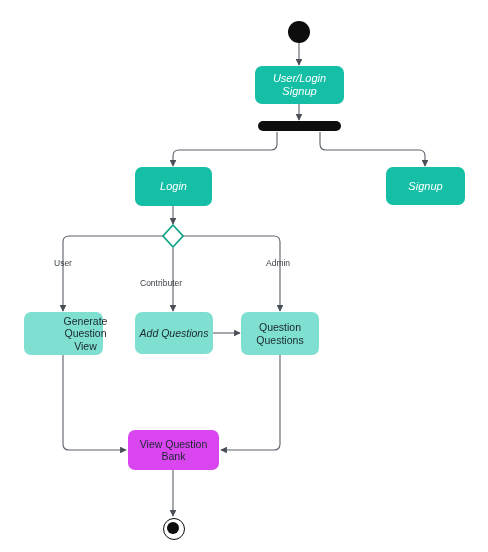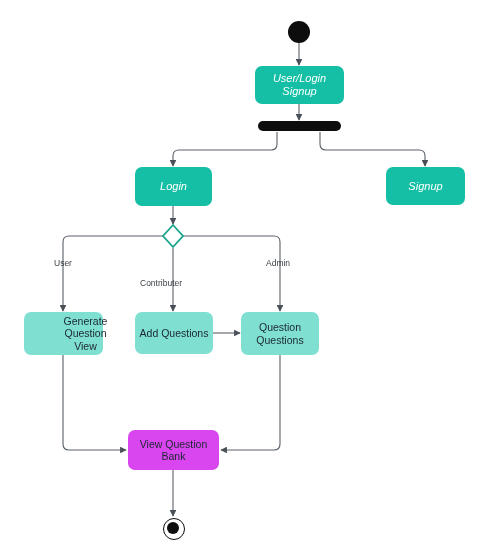--- a/index.html
+++ b/index.html
@@ -149,21 +149,21 @@
   <div class="edge-label" style="left:266px; top:258px;">Admin</div>
 
   <div class="node node-mid" style="left:24px; top:312px; width:79px; height:43px;padding-left:44px;">
     <div>
       <div>Generate</div>
       <div>Question</div>
       <div>View</div>
     </div>
   </div>
 
-  <div class="node node-mid" style="left:135px; top:312px; width:78px; height:42px;">
+  <div class="node node-mid" style="left:135px; top:312px; width:78px; height:42px;font-style:italic;">
     <span>Add Questions</span>
   </div>
 
   <div class="node node-mid" style="left:241px; top:312px; width:78px; height:43px;">
     <div>
       <div>Question</div>
       <div>Questions</div>
     </div>
   </div>
 

